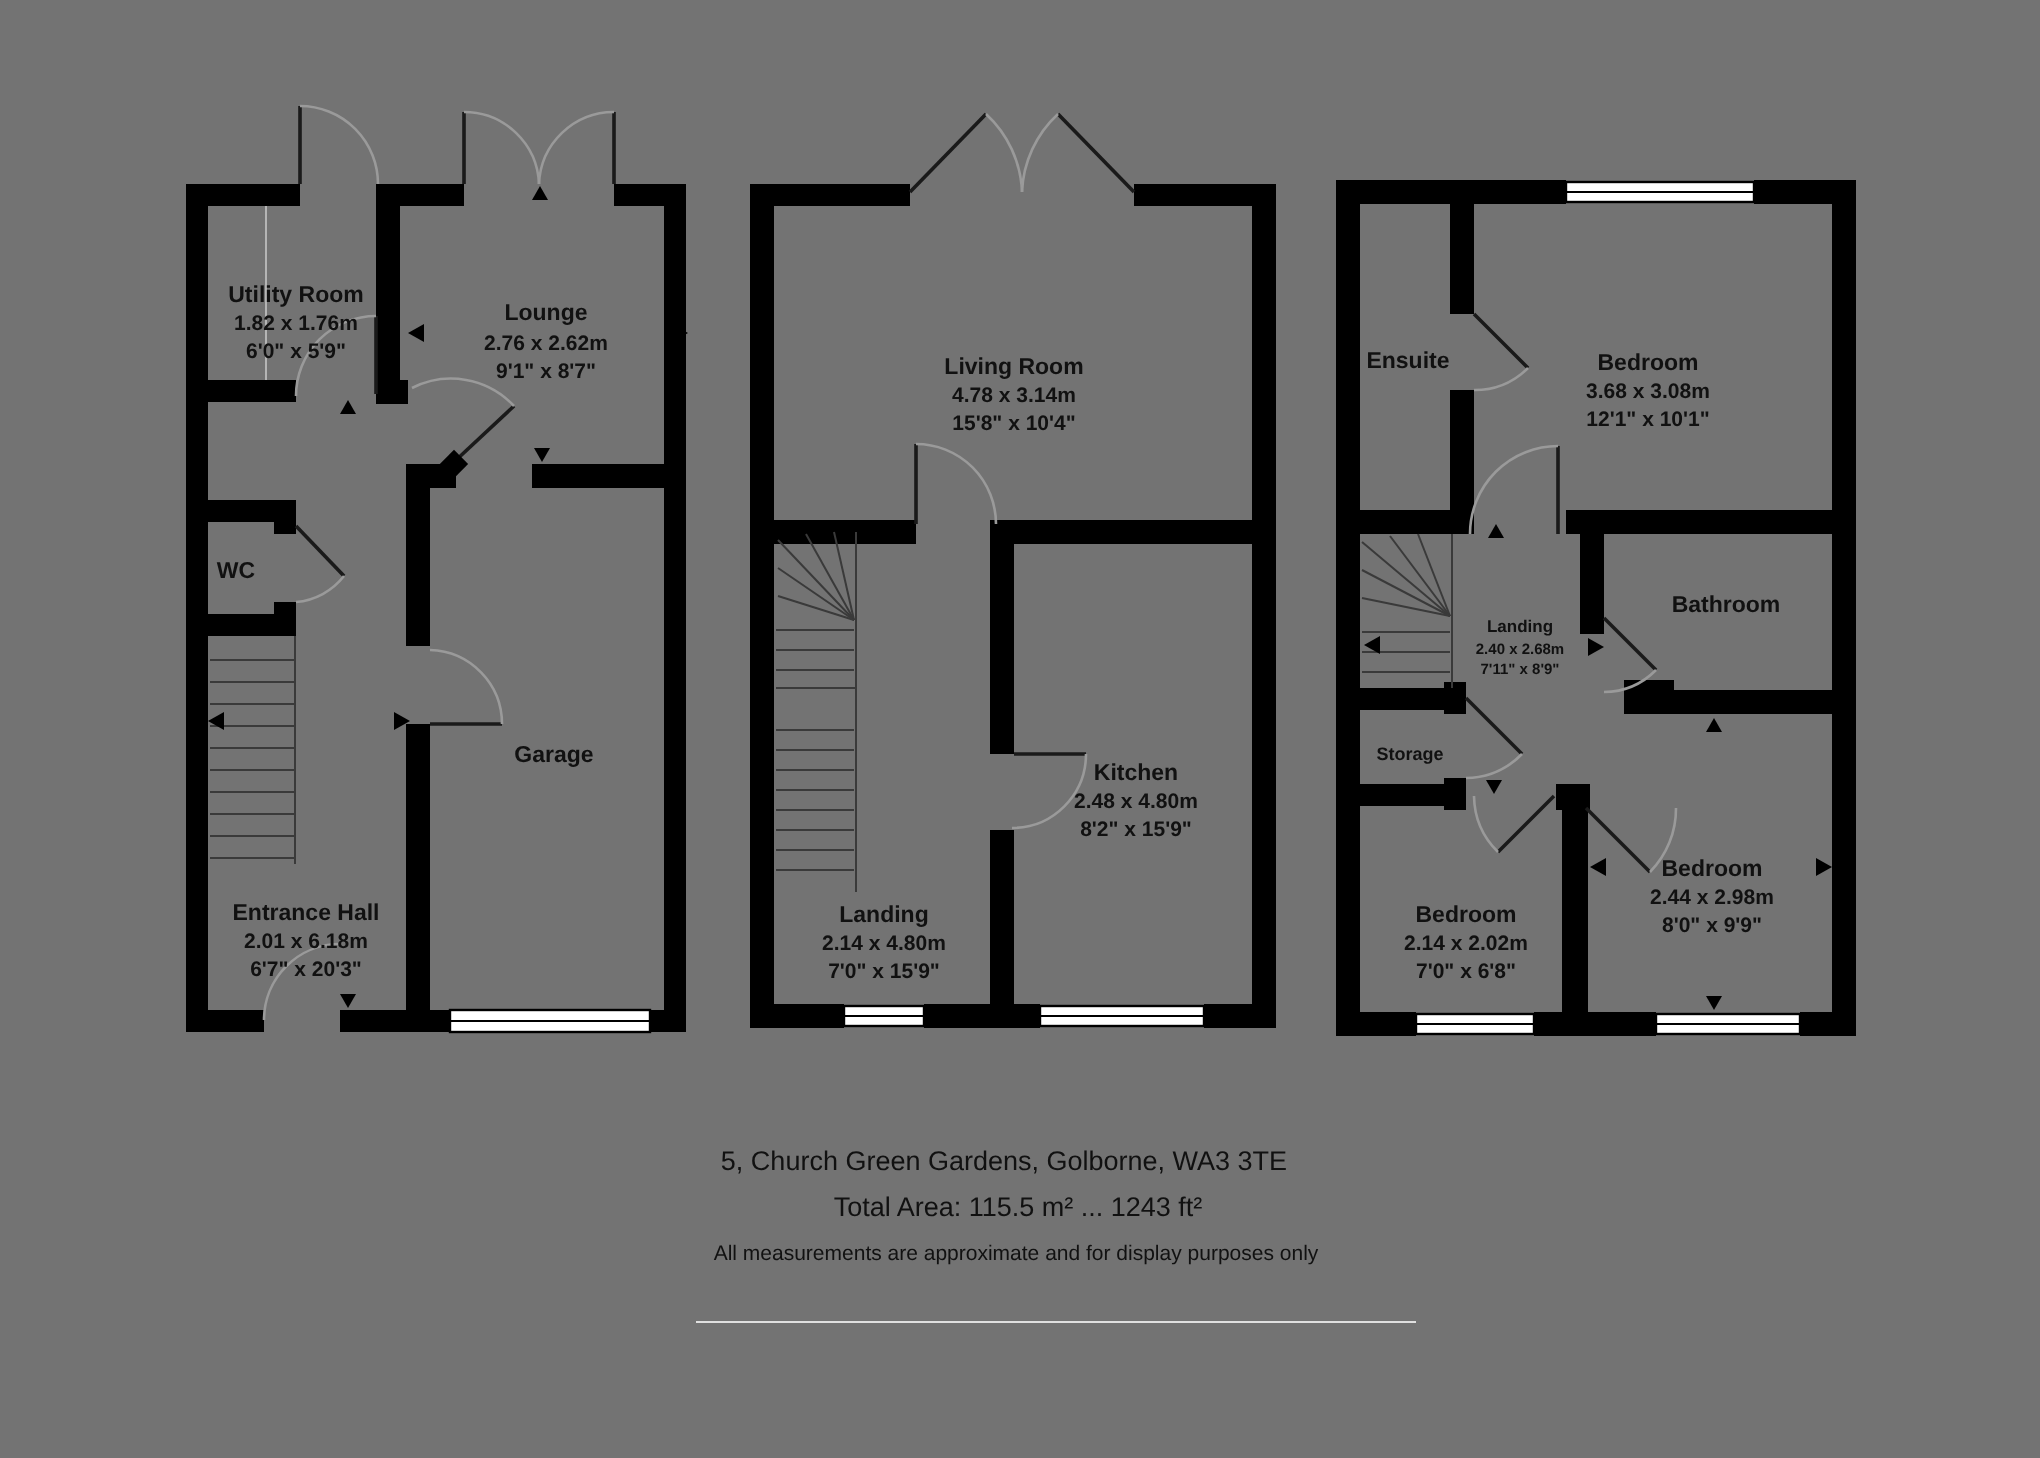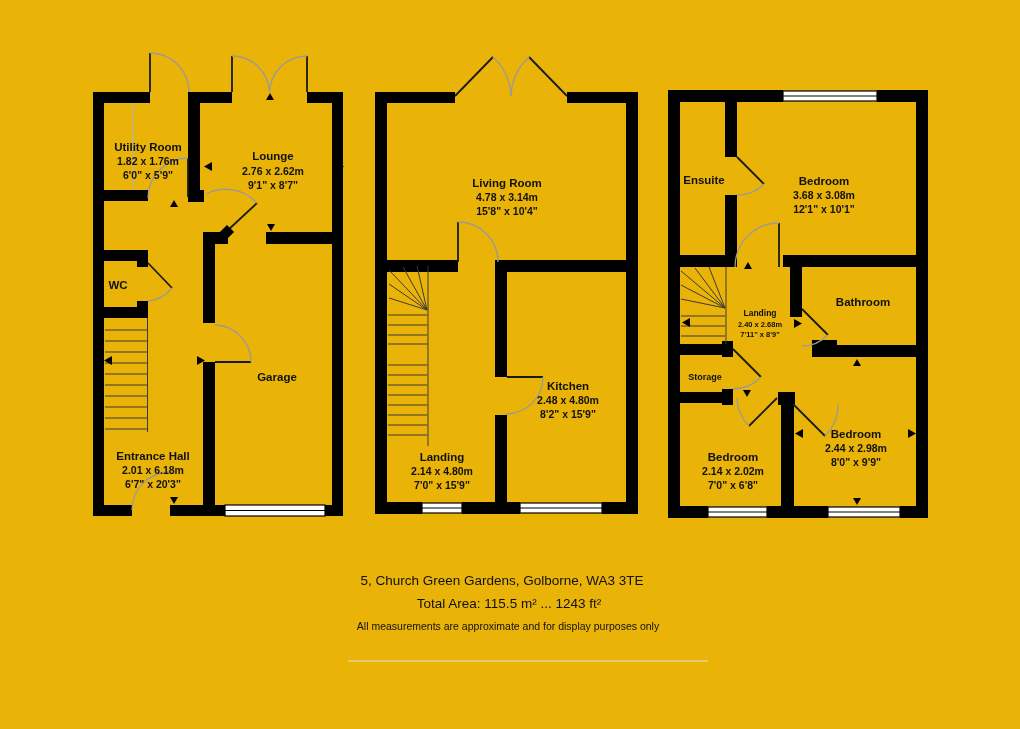--- a/index.html
+++ b/index.html
@@ -1,16 +1,16 @@
 <!DOCTYPE html>
 <html><head>
 <meta charset="utf-8">
 <style>
   html,body{margin:0;padding:0;background:#ffffff;}
-  .stage{position:relative;width:1020px;height:729px;background:#eab308;
+  .stage{position:relative;width:1020px;height:729px;background:#737373;
          font-family:"Liberation Sans",sans-serif;overflow:hidden;}
   svg{display:block;}
   .wall{fill:#000000;}
   .arc{fill:none;stroke:#9a9a9a;stroke-width:1.3;}
   .leaf{stroke:#1a1a1a;stroke-width:1.8;}
   .stair{stroke:#3a3a3a;stroke-width:1;}
   .thin{stroke:#b5b5b5;stroke-width:1;}
   .marker{fill:#000000;}
   .win{fill:#ffffff;stroke:#000000;stroke-width:1.2;}
   .winline{stroke:#000000;stroke-width:1;}

